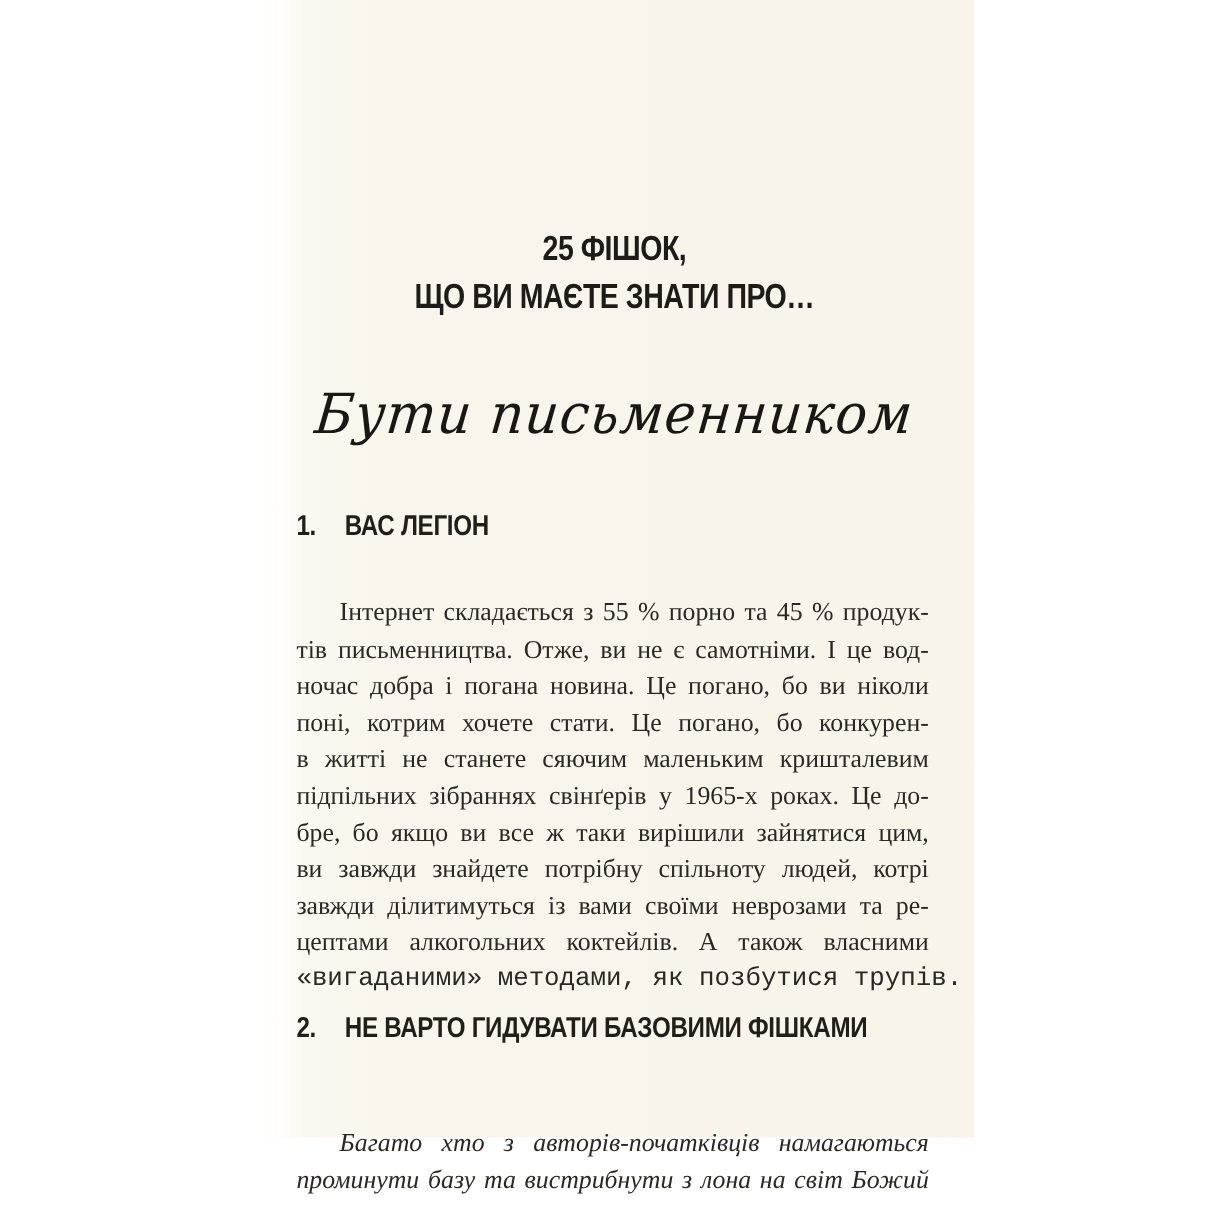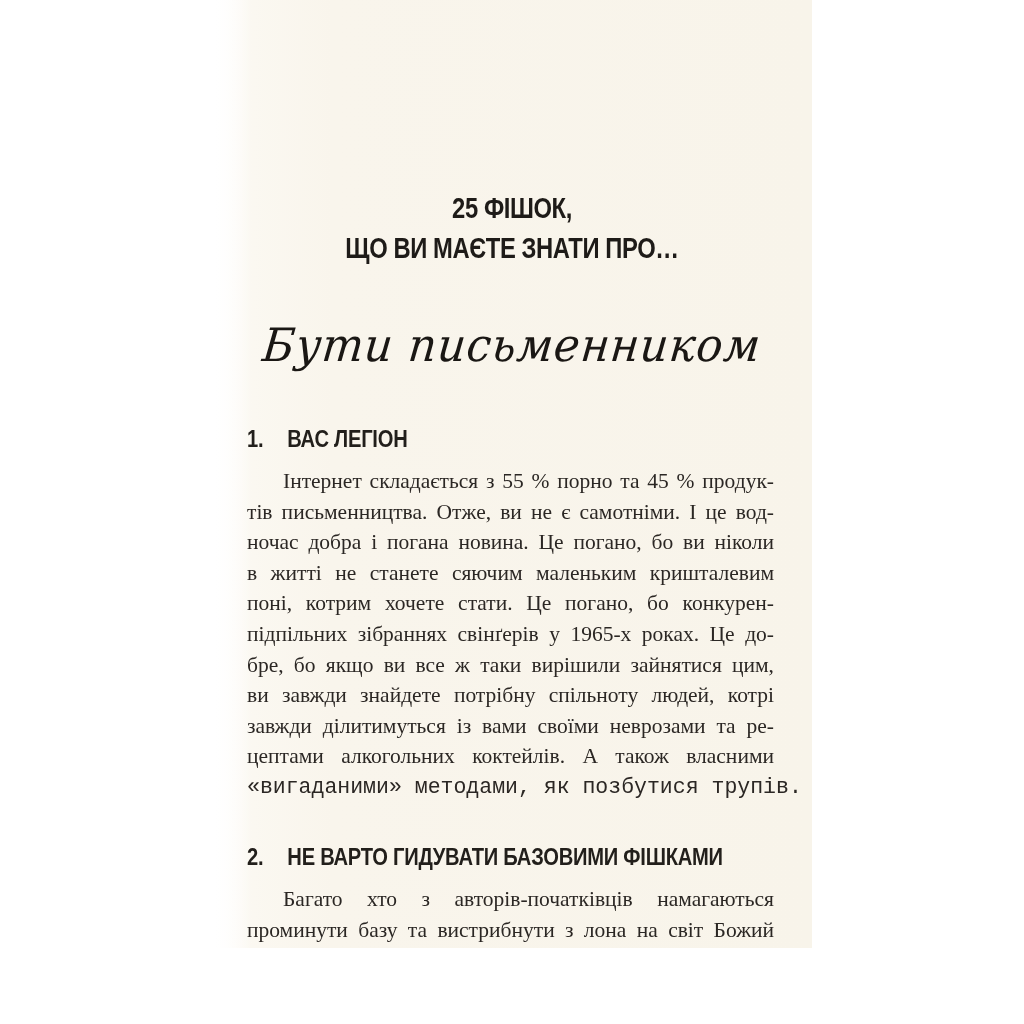--- a/index.html
+++ b/index.html
@@ -74,58 +74,59 @@
   .h2 { top: 843px; }
   .body-text {
     position: absolute;
     left: 35px;
     width: 527px;
     font-family: "Liberation Serif", "DejaVu Serif", serif;
     font-size: 21.5px;
     line-height: 30.6px;
     color: #2b2724;
     text-align: justify;
+    margin-top: 29px;
   }
   .body-text .line {
     display: block;
     text-align: justify;
     text-align-last: justify;
     white-space: nowrap;
     height: 30.6px;
   }
   .body-text .line.last {
     text-align-last: left;
     font-family: Liberation Mono, monospace;
   }
   .body-text .line.indent {
     text-indent: 36px;
   }
   .p1 { top: 466px; }
-  .p2 { top: 884px; }
+  .p2 { top: 908px; font-style: italic; }
 </style>
 </head>
 <body>
 
 <div class="page">
   <div class="page-shadow"></div>
 
   <div class="title title-1">25 ФІШОК,</div>
   <div class="title title-2">ЩО ВИ МАЄТЕ ЗНАТИ ПРО…</div>
 
   <div class="script">Бути письменником</div>
 
   <div class="heading h1">
     <span class="num">1.</span><span>ВАС ЛЕГІОН</span>
   </div>
   <div class="body-text p1">
     <span class="line indent">Інтернет складається з 55 % порно та 45 % продук-</span>
     <span class="line">тів письменництва. Отже, ви не є самотніми. І це вод-</span>
     <span class="line">ночас добра і погана новина. Це погано, бо ви ніколи</span>
+    <span class="line">поні, котрим хочете стати. Це погано, бо конкурен-</span>
     <span class="line">в житті не станете сяючим маленьким кришталевим</span>
-    <span class="line">поні, котрим хочете стати. Це погано, бо конкурен-</span>
     <span class="line">підпільних зібраннях свінґерів у 1965-х роках. Це до-</span>
     <span class="line">бре, бо якщо ви все ж таки вирішили зайнятися цим,</span>
     <span class="line">ви завжди знайдете потрібну спільноту людей, котрі</span>
     <span class="line">завжди ділитимуться із вами своїми неврозами та ре-</span>
     <span class="line">цептами алкогольних коктейлів. А також власними</span>
     <span class="line last">«вигаданими» методами, як позбутися трупів.</span>
   </div>
 
   <div class="heading h2">
     <span class="num">2.</span><span>НЕ ВАРТО ГИДУВАТИ БАЗОВИМИ ФІШКАМИ</span>

